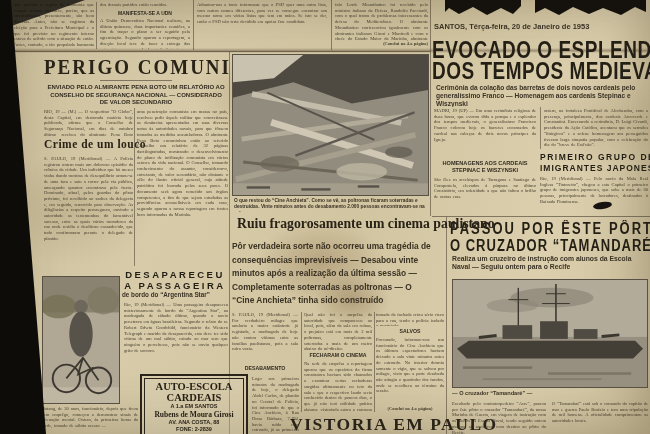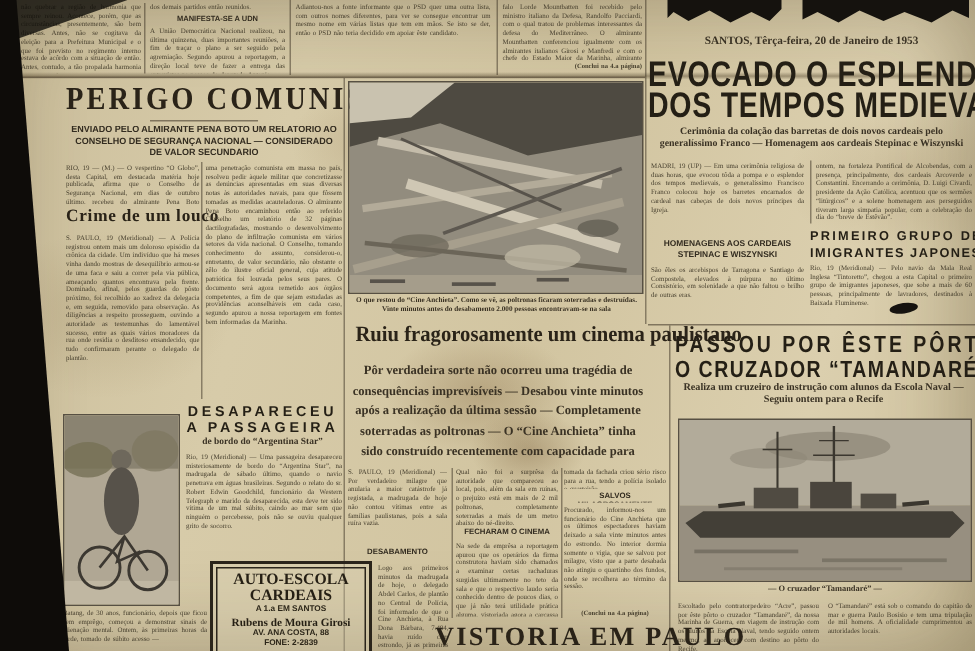--- a/index.html
+++ b/index.html
@@ -17,22 +17,22 @@
     box-shadow:inset 0 0 60px rgba(60,45,20,.35);}
   .abs{position:absolute;}
   .txt{font-family:"Liberation Serif",serif;font-size:4.6px;line-height:5.7px;color:#48402f;
        text-align:justify;overflow:hidden;word-spacing:.4px;}
   .xh{font-family:"Liberation Sans",sans-serif;font-weight:bold;color:#332c20;
       text-align:center;overflow:hidden;}
   .hl-serif{font-family:"Liberation Serif",serif;font-weight:bold;color:#2a2318;
       text-align:center;white-space:nowrap;overflow:visible;}
   .hl-sans{font-family:"Liberation Sans",sans-serif;font-weight:bold;color:#241f15;
       text-align:center;white-space:nowrap;}
-  .sub{font-family:Liberation Serif, serif;font-weight:bold;color:#3a3224;
-      text-align:center;overflow:hidden;}
+  .sub{font-family:Liberation Sans, sans-serif;font-weight:bold;color:#3a3224;
+      text-align:left;overflow:hidden;}
   .vrule{width:1px;background:rgba(58,48,34,.5);}
   .hrule{height:1px;background:rgba(58,48,34,.55);}
   .photo{border:1px solid #575043;box-sizing:border-box;overflow:hidden;}
   #crease{left:0;top:48px;width:650px;height:5px;
       background:linear-gradient(to bottom, rgba(0,0,0,0), rgba(70,55,32,.40) 55%, rgba(0,0,0,0));}
   #edge-left{left:0;top:0;width:48px;height:434px;background:#0e0c09;
       clip-path:polygon(0 0,11px 0,46px 100%,0 100%);}
   #edge-topleft{left:0;top:0;width:85px;height:30px;background:rgba(14,12,9,.8);
       clip-path:polygon(0 0,85px 0,0 30px);}
   #ad-box{border:2px solid #2a241a;box-sizing:border-box;padding:2px;background:rgba(222,212,184,.35);}

